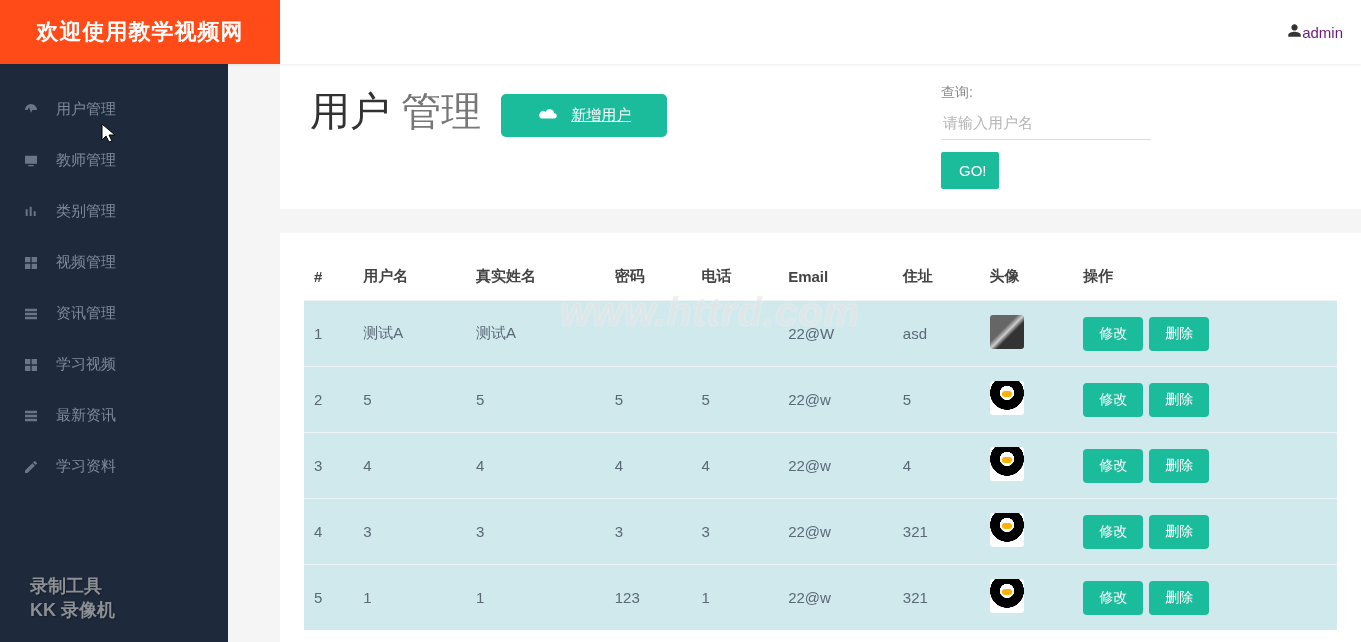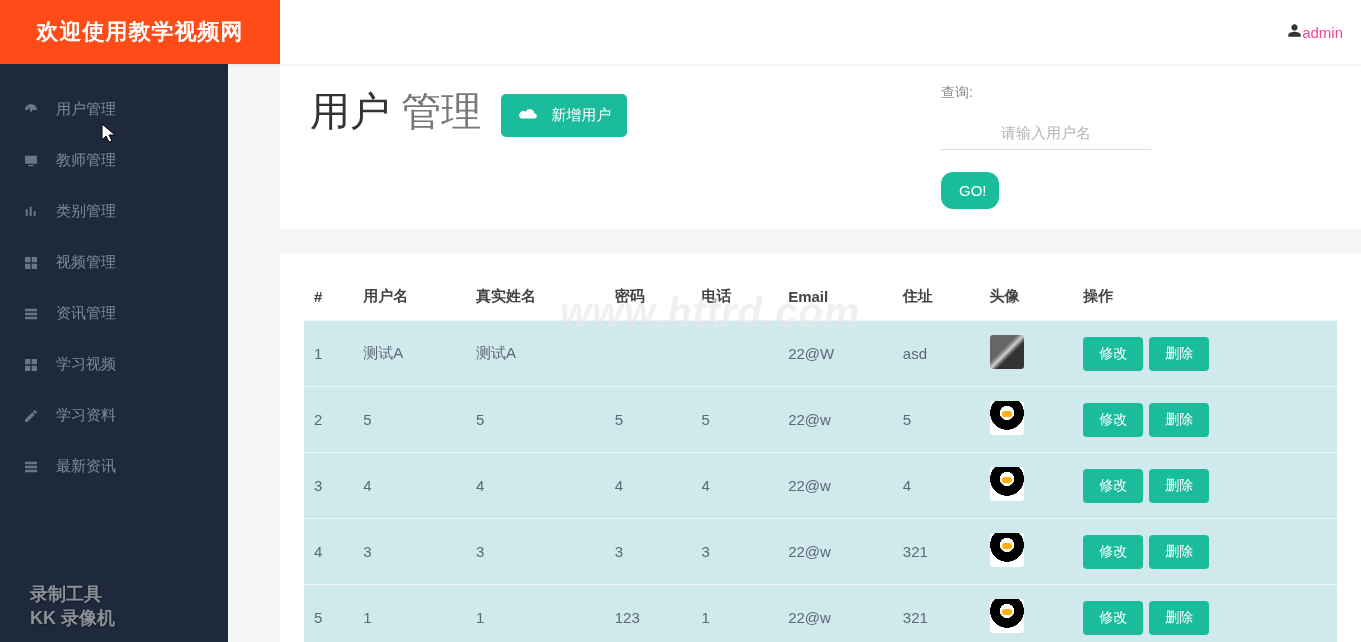--- a/index.html
+++ b/index.html
@@ -1,41 +1,41 @@
 <!DOCTYPE html>
 <html><head>
 <meta charset="utf-8">
 <style>
 * { margin: 0; padding: 0; box-sizing: border-box; }
 body { font-family: "Microsoft YaHei", Arial, sans-serif; background: #f5f5f5; width: 1361px; height: 642px; overflow: hidden; }
 
 .header { position: fixed; top: 0; left: 0; right: 0; height: 64px; background: #fff; display: flex; align-items: center; z-index: 100; box-shadow: 0 1px 3px rgba(0,0,0,0.08); }
 .header-brand { background: #ff4b17; color: #fff; width: 280px; height: 64px; display: flex; align-items: center; justify-content: center; font-size: 22px; font-weight: bold; letter-spacing: 1px; }
 .menu-toggle { color: #ff4b17; font-size: 20px; margin-left: 30px; cursor: pointer; }
-.header-user { margin-left: auto; margin-right: 18px; display: flex; align-items: center; color: #ec4899; font-size: 15px; }
+.header-user { margin-left: auto; margin-right: 18px; display: flex; align-items: center; color: #701a75; font-size: 15px; }
 .user-icon svg { width: 15px; height: 15px; fill: #333; }
 
 .sidebar { position: fixed; top: 64px; left: 0; width: 228px; bottom: 0; background: #1e2a3b; padding-top: 20px; }
 .sidebar-item { display: flex; align-items: center; gap: 16px; padding: 16px 22px; color: #7e8a9a; font-size: 15px; cursor: pointer; }
 .sidebar-icon { width: 18px; height: 18px; display: inline-flex; align-items: center; justify-content: center; opacity: 0.8; }
 .sidebar-icon svg { width: 16px; height: 16px; fill: currentColor; }
-.sidebar-watermark { position: absolute; bottom: 12px; left: 30px; color: #bbb; font-size: 18px; font-weight: bold; text-shadow: 1px 1px 2px rgba(0,0,0,0.5); opacity:0.7; }
+.sidebar-watermark { position: absolute; bottom: 20px; left: 30px; color: #bbb; font-size: 18px; font-weight: bold; text-shadow: 1px 1px 2px rgba(0,0,0,0.5); opacity:0.7; }
 
 .main { margin-left: 280px; margin-top: 64px; padding: 0; }
 
 .page-header { background: #fff; padding: 20px 30px; display: flex; align-items: flex-start; gap: 20px; }
 .page-title { font-size: 40px; color: #777; font-weight: normal; }
 .page-title-strong { color: #323232; font-family: Liberation Mono, monospace; }
-.btn-add { background: #1abc9c; color: #fff; border: none; border-radius: 5px; padding: 12px 16px; font-size: 15px; cursor: pointer; display: inline-flex; align-items: center; gap: 12px; margin-top: 10px; }
+.btn-add { background: #1abc9c; color: #fff; border: none; border-radius: 5px; padding: 12px 36px; font-size: 15px; cursor: pointer; display: inline-flex; align-items: center; gap: 12px; margin-top: 10px; text-decoration: underline; }
 .btn-add svg { width: 22px; height: 14px; fill: #fff; }
-.search-block { margin-left: auto; margin-right: 180px; display: flex; flex-direction: column; gap: 14px; }
+.search-block { margin-left: auto; margin-right: 180px; display: flex; flex-direction: column; gap: 4px; }
 .search-label { color: #888; font-size: 14px; }
-.search-input { border: none; border-bottom: 1px solid #ddd; padding: 8px 2px; font-size: 15px; color: #0c4a6e; width: 210px; outline: none; background: transparent; text-align: center; }
+.search-input { border: none; border-bottom: 1px solid #ddd; padding: 8px 2px; font-size: 15px; color: #0c4a6e; width: 210px; outline: none; background: transparent; }
 .search-input::placeholder { color: #b5b5b5; }
-.btn-go { background: #1abc9c; color: #fff; border: none; border-radius: 12px; padding: 10px 18px; font-size: 15px; cursor: pointer; width: 58px; margin-top: 8px; }
+.btn-go { background: #1abc9c; color: #fff; border: none; border-radius: 2px; padding: 10px 18px; font-size: 15px; cursor: pointer; width: 58px; margin-top: 8px; }
 
 .table-card { background: #fff; margin: 24px 0 0 0; padding: 20px 24px; }
 table { width: 100%; border-collapse: collapse; }
 thead th { text-align: left; font-size: 15px; color: #444; font-weight: bold; padding: 14px 10px; }
 tbody tr { background: #d0e9ed; }
 tbody tr:nth-child(even) { background: #d0e9ed; }
 tbody td { padding: 14px 10px; font-size: 15px; color: #5b6876; vertical-align: middle; border-top: 1px solid #eef5f6; }
 .avatar-img { width: 34px; height: 34px; border-radius: 3px; display: inline-block; }
 .avatar-dog { background: linear-gradient(135deg,#666 40%,#ccc 50%,#333 60%); }
 .avatar-penguin { background: radial-gradient(circle at 50% 35%, #fff 25%, #000 26% 60%, #fff 61%); position: relative; }
@@ -112,32 +112,32 @@
     <span class="sidebar-icon">
         <svg viewBox="0 0 24 24">
           <path d="M3 3h8v8H3zm10 0h8v8h-8zM3 13h8v8H3zm10 0h8v8h-8z"></path>
         </svg>
       </span>
     <span>学习视频</span>
   </div>
   <div class="sidebar-item">
     <span class="sidebar-icon">
         <svg viewBox="0 0 24 24">
+          <path d="M3 4h18v4H3zm0 6h18v4H3zm0 6h18v4H3z"></path>
+        </svg>
+      </span>
+    <span>最新资讯</span>
+  </div>
+  <div class="sidebar-item">
+    <span class="sidebar-icon">
+        <svg viewBox="0 0 24 24">
           <path d="M3 17.25V21h3.75L17.8 9.94l-3.75-3.75zM20.7 7.04a1 1 0 000-1.41l-2.34-2.34a1 1 0 00-1.41 0L15 5.25 18.75 9z"></path>
         </svg>
       </span>
     <span>学习资料</span>
-  </div>
-  <div class="sidebar-item">
-    <span class="sidebar-icon">
-        <svg viewBox="0 0 24 24">
-          <path d="M3 4h18v4H3zm0 6h18v4H3zm0 6h18v4H3z"></path>
-        </svg>
-      </span>
-    <span>最新资讯</span>
   </div>
   <div class="sidebar-watermark">
     <div>录制工具</div>
     <div>KK 录像机</div>
   </div>
 </div>
 
 <div class="main">
   <div class="page-header">
     <div>

